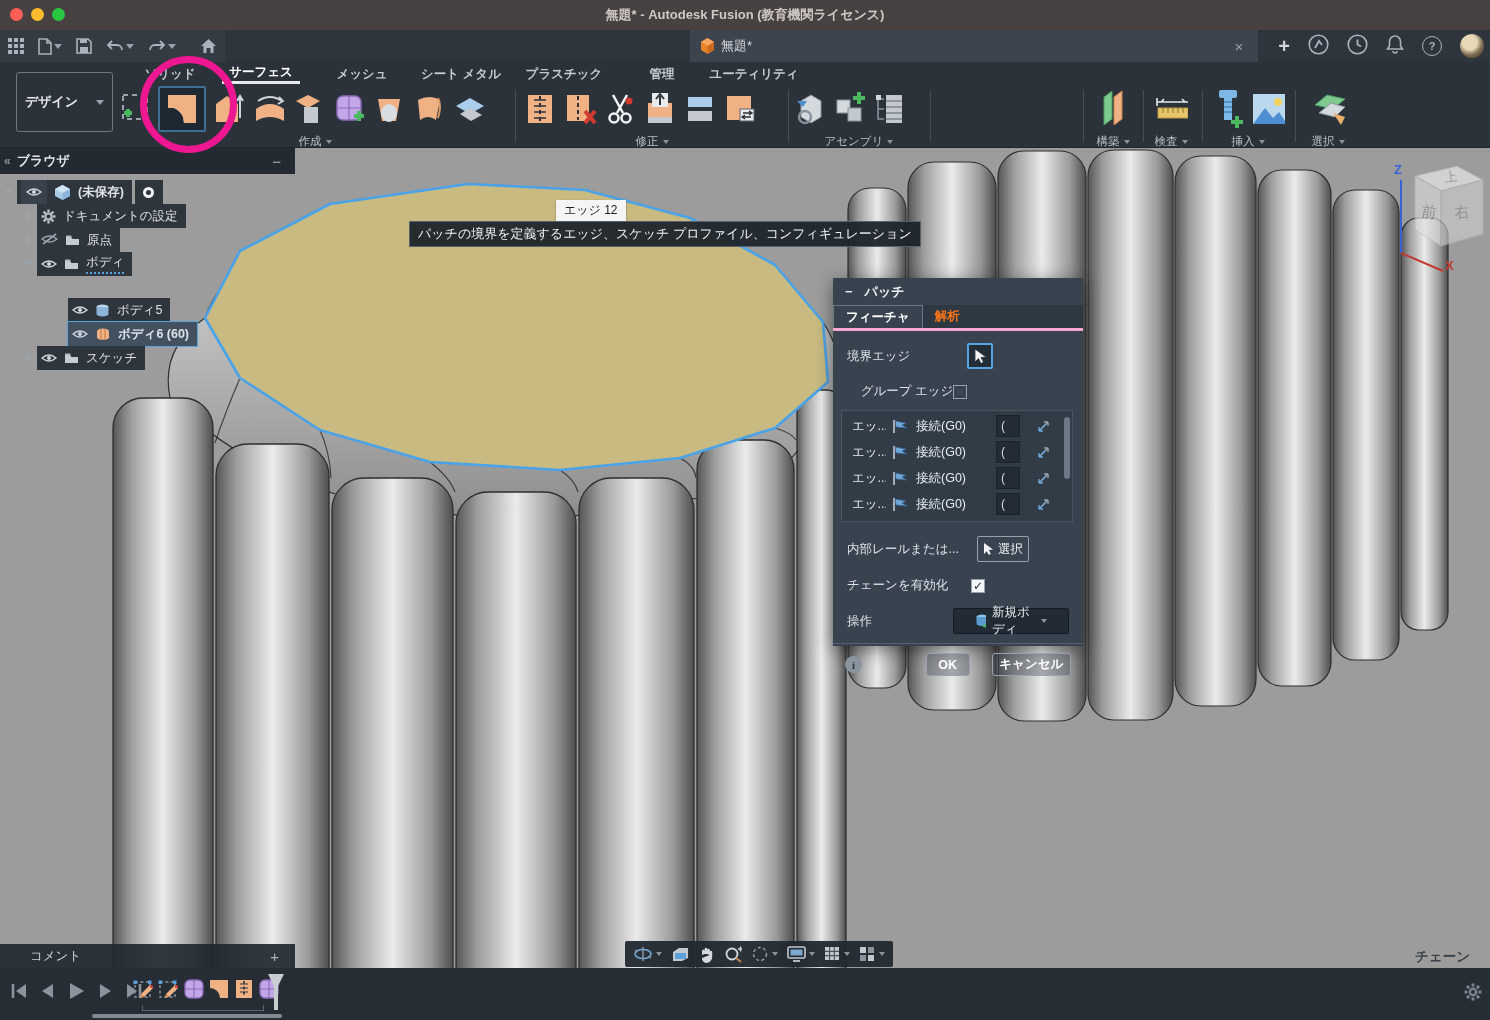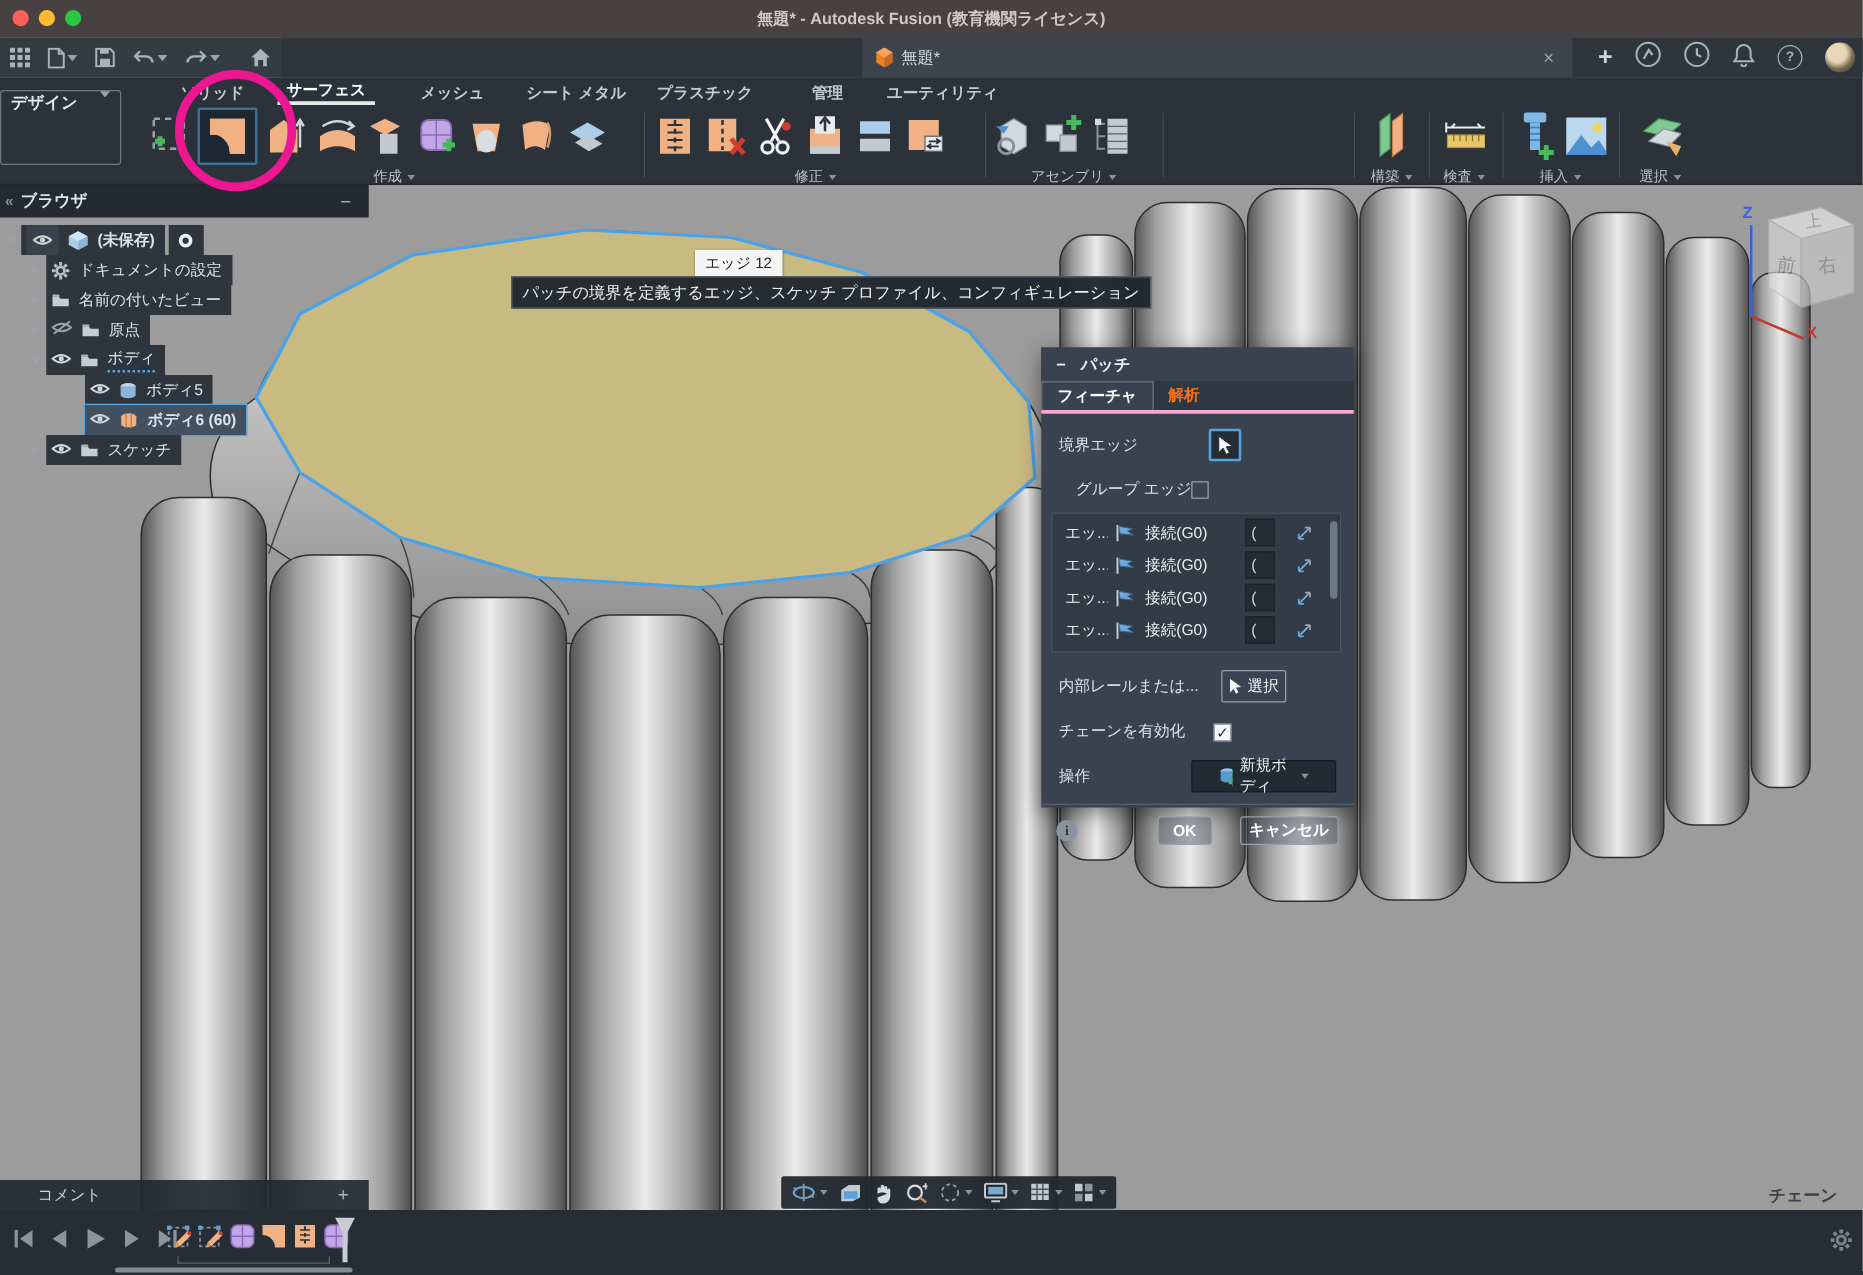--- a/index.html
+++ b/index.html
@@ -25,22 +25,22 @@
   #doc-tab .tab-label { color:#d6dbe0; font-size:13px; margin-left:6px; }
   #doc-tab .close { margin-left:auto; color:#99a2ab; font-size:15px; width:18px; text-align:center; }
   #topbar .right-icons { position:absolute; right:6px; top:0; height:32px; display:flex; align-items:center; gap:18px; }
   .circ-icon { width:20px; height:20px; border:1.6px solid #aab3bb; border-radius:50%; color:#aab3bb;
     display:flex; align-items:center; justify-content:center; font-size:11px; font-weight:bold; }
   #avatar { width:24px; height:24px; border-radius:50%; background:radial-gradient(circle at 40% 35%, #e8d8b8 0 35%, #7a6a50 60%, #3a3328 100%); }
   .plus-glyph { color:#cfd5da; font-size:20px; font-weight:bold; }
 
   
   #ribbon { position:absolute; left:0; top:62px; width:1490px; height:86px; background:#2b323a; border-bottom:1px solid #20262c; }
-  #workspace { position:absolute; left:0; top:10px; width:97px; height:60px; border:1px solid #6e7880; border-radius:3px;
-    display:flex; align-items:flex-start; justify-content:center; gap:18px; color:#e3e8ec; font-size:13px; font-weight:bold; }
+  #workspace { position:absolute; left:16px; top:10px; width:97px; height:60px; border:1px solid #6e7880; border-radius:3px;
+    display:flex; align-items:center; justify-content:center; gap:18px; color:#e3e8ec; font-size:13px; font-weight:bold; }
   .rtab { position:absolute; top:2px; height:20px; color:#c3cad1; font-size:12.5px; font-weight:bold; display:flex; align-items:center; justify-content:center; }
   .rtab.active { color:#ffffff; border-bottom:3px solid #e8eaec; padding-bottom:1px; }
   .rgroup { position:absolute; top:24px; height:60px; }
   .rgroup .icons { display:flex; align-items:center; gap:6px; height:46px; }
   .rgroup .glabel { text-align:center; color:#b9c1c8; font-size:11.5px; margin-top:2px; display:flex; align-items:center; justify-content:center; gap:4px; }
   .rdiv { position:absolute; top:28px; width:1px; height:52px; background:#454d56; }
   .ric { width:34px; height:40px; display:flex; align-items:center; justify-content:center; }
   .ric.sel { width:48px; height:46px; background:#1d2833; border:2px solid #3f6f92; border-radius:2px; }
   #pink-circle { position:absolute; left:140px; top:56px; width:97px; height:97px; border:7px solid #ec1791; border-radius:50%; z-index:60; }
 
@@ -618,30 +618,20 @@
       <svg width="15" height="15">
           <circle cx="7.5" cy="7.5" r="3" fill="none" stroke="#b9c1c8" stroke-width="2"></circle>
           <g stroke="#b9c1c8" stroke-width="2.4">
             <path d="M7.5 0.5 v3 M7.5 11.5 v3 M0.5 7.5 h3 M11.5 7.5 h3 M2.6 2.6 l2 2 M10.4 10.4 l2 2 M12.4 2.6 l-2 2 M4.6 10.4 l-2 2"></path>
           </g>
         </svg>
       <span class="lbl">ドキュメントの設定</span>
     </span>
   </div>
 
-  <div class="trow" style="margin-left:26px;">
-    <span class="chev" style="margin-right:6px;"></span>
-    <span class="bg">
-      <svg width="15" height="12">
-          <path d="M1 3 h5 l1.5 2 H14 v6 H1 Z" fill="#c8cdd2"></path>
-          <path d="M1 3 v-1.5 h5 l1 1.5" fill="#aeb6bd"></path>
-        </svg>
-      <span class="lbl">名前の付いたビュー</span>
-    </span>
-  </div>
 
   <div class="trow" style="margin-left:26px;">
     <span class="chev" style="margin-right:6px;"></span>
     <span class="bg">
       <span><svg width="17" height="12">
             <path d="M1 6 Q8.5 0 16 6 Q8.5 12 1 6 Z" fill="none" stroke="#9aa3ac" stroke-width="1.4"></path>
             <path d="M2 11 L15 1" stroke="#9aa3ac" stroke-width="1.6"></path>
           </svg></span>
       <svg width="15" height="12">
           <path d="M1 3 h5 l1.5 2 H14 v6 H1 Z" fill="#c8cdd2"></path>
@@ -659,21 +649,21 @@
             <circle cx="8" cy="5" r="2" fill="#cfd6dc"></circle>
           </svg></span>
       <svg width="15" height="12">
           <path d="M1 3 h5 l1.5 2 H14 v6 H1 Z" fill="#c8cdd2"></path>
           <path d="M1 3 v-1.5 h5 l1 1.5" fill="#aeb6bd"></path>
         </svg>
       <span class="lbl dotted-drop">ボディ</span>
     </span>
   </div>
 
-  <div class="trow" style="margin-left:68px;">
+  <div class="trow" style="margin-left:68px;margin-top:22px;">
     <span class="bg">
       <span><svg width="16" height="10">
             <path d="M1 5 Q8 -1 15 5 Q8 11 1 5 Z" fill="none" stroke="#cfd6dc" stroke-width="1.4"></path>
             <circle cx="8" cy="5" r="2" fill="#cfd6dc"></circle>
           </svg></span>
       <svg width="15" height="15">
           <ellipse cx="7.5" cy="4" rx="6" ry="2.6" fill="#bcd8ee"></ellipse>
           <path d="M1.5 4 v7 a6 2.6 0 0 0 12 0 v-7" fill="#8cb4d8"></path>
         </svg>
       <span class="lbl">ボディ5</span>

